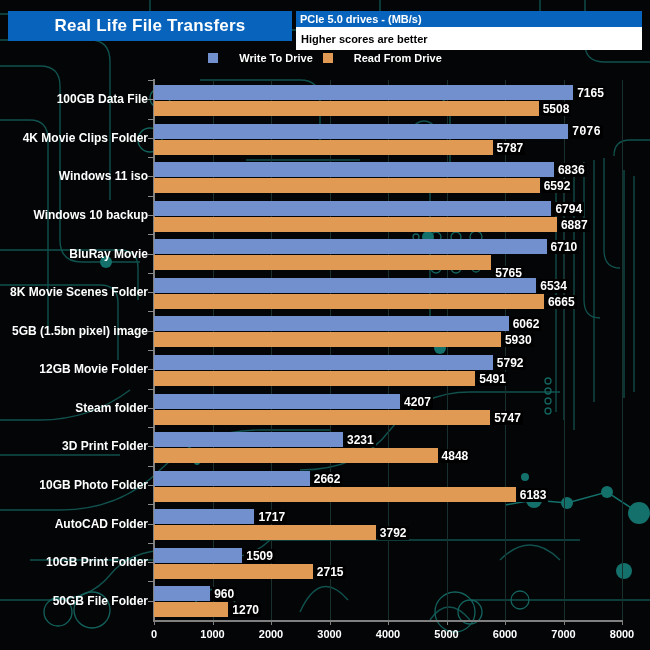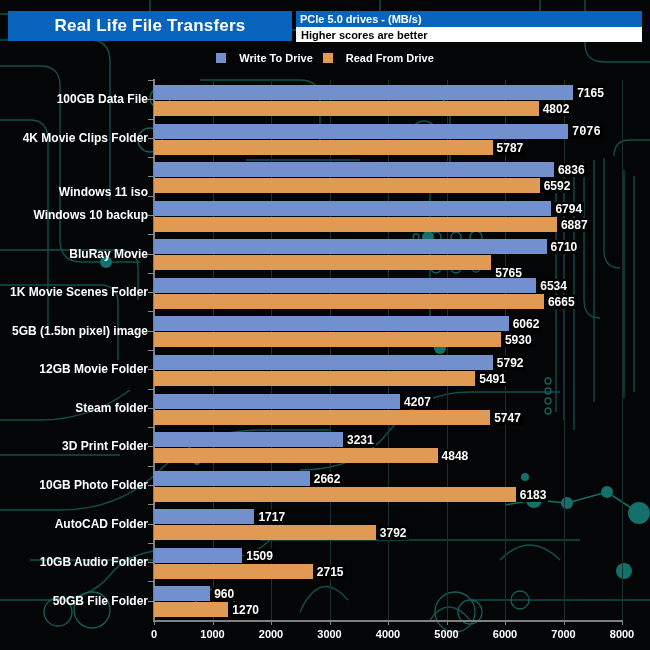--- a/index.html
+++ b/index.html
@@ -13,25 +13,25 @@
   
   .title-bar{
     position:absolute;left:8px;top:11px;width:284px;height:30px;
     background:#0763bc;display:flex;align-items:center;justify-content:center;
   }
   .title-bar .t{color:#ffffff;font-size:17px;font-weight:bold;letter-spacing:.2px;}
 
   .sub-box{position:absolute;left:296px;top:11px;width:346px;}
   .sub-top{background:#0763bc;height:16px;display:flex;align-items:center;padding-left:4px;box-sizing:border-box;}
   .sub-top .t{color:#ffffff;font-size:11px;font-weight:bold;}
-  .sub-bot{background:#ffffff;height:15px;display:flex;align-items:center;padding-left:4px;box-sizing:border-box;border:1px solid #ffffff;box-sizing:border-box;}
+  .sub-bot{background:#ffffff;height:23px;display:flex;align-items:center;padding-left:4px;box-sizing:border-box;border:1px solid #ffffff;box-sizing:border-box;}
   .sub-bot .t{color:#000000;font-size:11px;font-weight:bold;}
 
   .legend{position:absolute;left:0;top:52px;width:650px;display:flex;justify-content:center;align-items:center;gap:10px;}
-  .lg-item{display:flex;align-items:center;gap:13px;}
+  .lg-item{display:flex;align-items:center;gap:21px;}
   .sw{width:10px;height:10px;display:inline-block;}
   .lg-item .lbl{color:#ffffff;font-size:11px;font-weight:bold;}
 
   
   .plot{position:absolute;left:0;top:0;width:650px;height:650px;}
   .axis-y{position:absolute;left:153px;top:79px;width:2px;height:542px;background:#808080;}
   .axis-x{position:absolute;left:153px;top:620px;width:470px;height:2px;background:#808080;}
 
   .gridline{position:absolute;top:80px;width:1px;height:540px;background:#18312f;}
   .xtick{position:absolute;top:620px;width:1px;height:5px;background:#808080;}
@@ -185,50 +185,50 @@
       <div class="xlab" style="left: 563.5px;">7000</div>
       <div class="gridline" style="left: 622px;"></div>
       <div class="xtick" style="left: 622px;"></div>
       <div class="xlab" style="left: 622px;">8000</div>
       <div class="cat-label" style="top: 92.2857px;">100GB Data File</div>
       <div class="ytick" style="top: 80px;"></div>
       <div class="ytick" style="top: 99px;"></div>
       <div class="bar write" style="left: 154px; top: 85px; width: 419.152px;"></div>
       <div class="val" style="left: 575.152px; top: 86px;">7165</div>
       <div class="bar read" style="left: 154px; top: 101px; width: 384.696px;"></div>
-      <div class="val" style="left: 540.696px; top: 102px;">4802</div>
+      <div class="val" style="left: 540.696px; top: 102px;">5508</div>
       <div class="cat-label" style="top: 130.857px;">4K Movie Clips Folder</div>
       <div class="ytick" style="top: 119px;"></div>
       <div class="ytick" style="top: 138px;"></div>
       <div class="bar write" style="left: 154px; top: 123.571px; width: 413.946px;"></div>
       <div class="val" style="left: 569.946px; top: 124.571px; font-family: Liberation Mono, monospace;">7076</div>
       <div class="bar read" style="left: 154px; top: 139.571px; width: 338.539px;"></div>
       <div class="val" style="left: 494.539px; top: 140.571px;">5787</div>
-      <div class="cat-label" style="top: 169.429px; margin-top: 16px;">Windows 11 iso</div>
+      <div class="cat-label" style="top: 169.429px;">Windows 11 iso</div>
       <div class="ytick" style="top: 157px;"></div>
       <div class="ytick" style="top: 176px;"></div>
       <div class="bar write" style="left: 154px; top: 162.143px; width: 399.906px;"></div>
       <div class="val" style="left: 555.906px; top: 163.143px;">6836</div>
       <div class="bar read" style="left: 154px; top: 178.143px; width: 385.632px;"></div>
       <div class="val" style="left: 541.632px; top: 179.143px;">6592</div>
       <div class="cat-label" style="top: 208px;">Windows 10 backup</div>
       <div class="ytick" style="top: 196px;"></div>
       <div class="ytick" style="top: 215px;"></div>
       <div class="bar write" style="left: 154px; top: 200.714px; width: 397.449px;"></div>
       <div class="val" style="left: 553.449px; top: 201.714px;">6794</div>
       <div class="bar read" style="left: 154px; top: 216.714px; width: 402.889px;"></div>
       <div class="val" style="left: 558.889px; top: 217.714px;">6887</div>
       <div class="cat-label" style="top: 246.571px;">BluRay Movie</div>
       <div class="ytick" style="top: 234px;"></div>
       <div class="ytick" style="top: 254px;"></div>
       <div class="bar write" style="left: 154px; top: 239.286px; width: 392.535px;"></div>
       <div class="val" style="left: 548.535px; top: 240.286px;">6710</div>
       <div class="bar read" style="left: 154px; top: 255.286px; width: 337.252px;"></div>
       <div class="val" style="left: 493.252px; top: 266px;">5765</div>
-      <div class="cat-label" style="top: 285.143px;">1K Movie Scenes Folder</div>
+      <div class="cat-label" style="top: 285.143px;">8K Movie Scenes Folder</div>
       <div class="ytick" style="top: 273px;"></div>
       <div class="ytick" style="top: 292px;"></div>
       <div class="bar write" style="left: 154px; top: 277.857px; width: 382.239px;"></div>
       <div class="val" style="left: 538.239px; top: 278.857px;">6534</div>
       <div class="bar read" style="left: 154px; top: 293.857px; width: 389.902px;"></div>
       <div class="val" style="left: 545.902px; top: 294.857px;">6665</div>
       <div class="cat-label" style="top: 323.714px;">5GB (1.5bn pixel) image</div>
       <div class="ytick" style="top: 311px;"></div>
       <div class="ytick" style="top: 331px;"></div>
       <div class="bar write" style="left: 154px; top: 316.429px; width: 354.627px;"></div>
@@ -263,21 +263,21 @@
       <div class="val" style="left: 311.727px; top: 471.714px;">2662</div>
       <div class="bar read" style="left: 154px; top: 486.714px; width: 361.705px;"></div>
       <div class="val" style="left: 517.706px; top: 487.714px;">6183</div>
       <div class="cat-label" style="top: 516.571px;">AutoCAD Folder</div>
       <div class="ytick" style="top: 504px;"></div>
       <div class="ytick" style="top: 524px;"></div>
       <div class="bar write" style="left: 154px; top: 509.286px; width: 100.445px;"></div>
       <div class="val" style="left: 256.445px; top: 510.286px;">1717</div>
       <div class="bar read" style="left: 154px; top: 525.286px; width: 221.832px;"></div>
       <div class="val" style="left: 377.832px; top: 526.286px;">3792</div>
-      <div class="cat-label" style="top: 555.143px;">10GB Audio Folder</div>
+      <div class="cat-label" style="top: 555.143px;">10GB Print Folder</div>
       <div class="ytick" style="top: 543px;"></div>
       <div class="ytick" style="top: 562px;"></div>
       <div class="bar write" style="left: 154px; top: 547.857px; width: 88.2765px;"></div>
       <div class="val" style="left: 244.276px; top: 548.857px;">1509</div>
       <div class="bar read" style="left: 154px; top: 563.857px; width: 158.827px;"></div>
       <div class="val" style="left: 314.827px; top: 564.857px;">2715</div>
       <div class="cat-label" style="top: 593.714px;">50GB File Folder</div>
       <div class="ytick" style="top: 581px;"></div>
       <div class="ytick" style="top: 601px;"></div>
       <div class="bar write" style="left: 154px; top: 586.429px; width: 56.16px;"></div>

